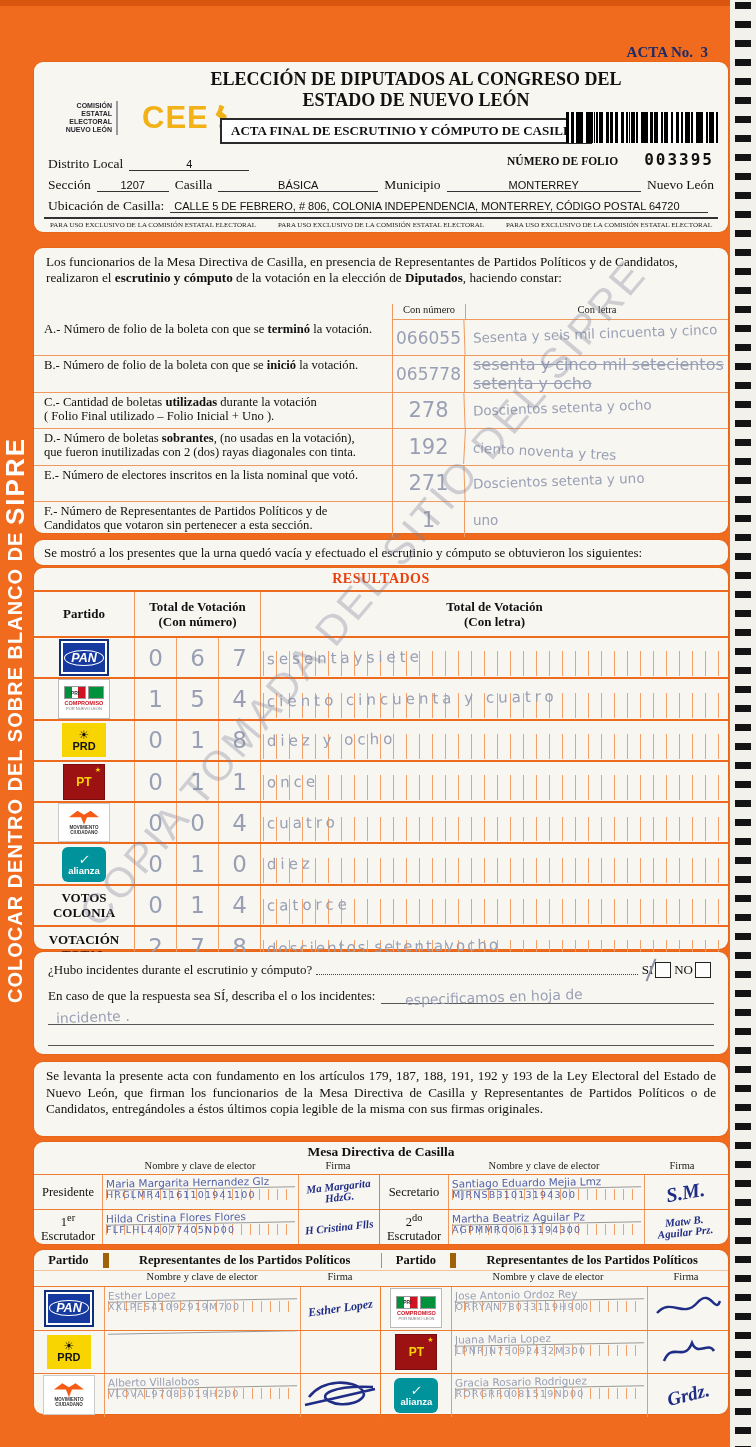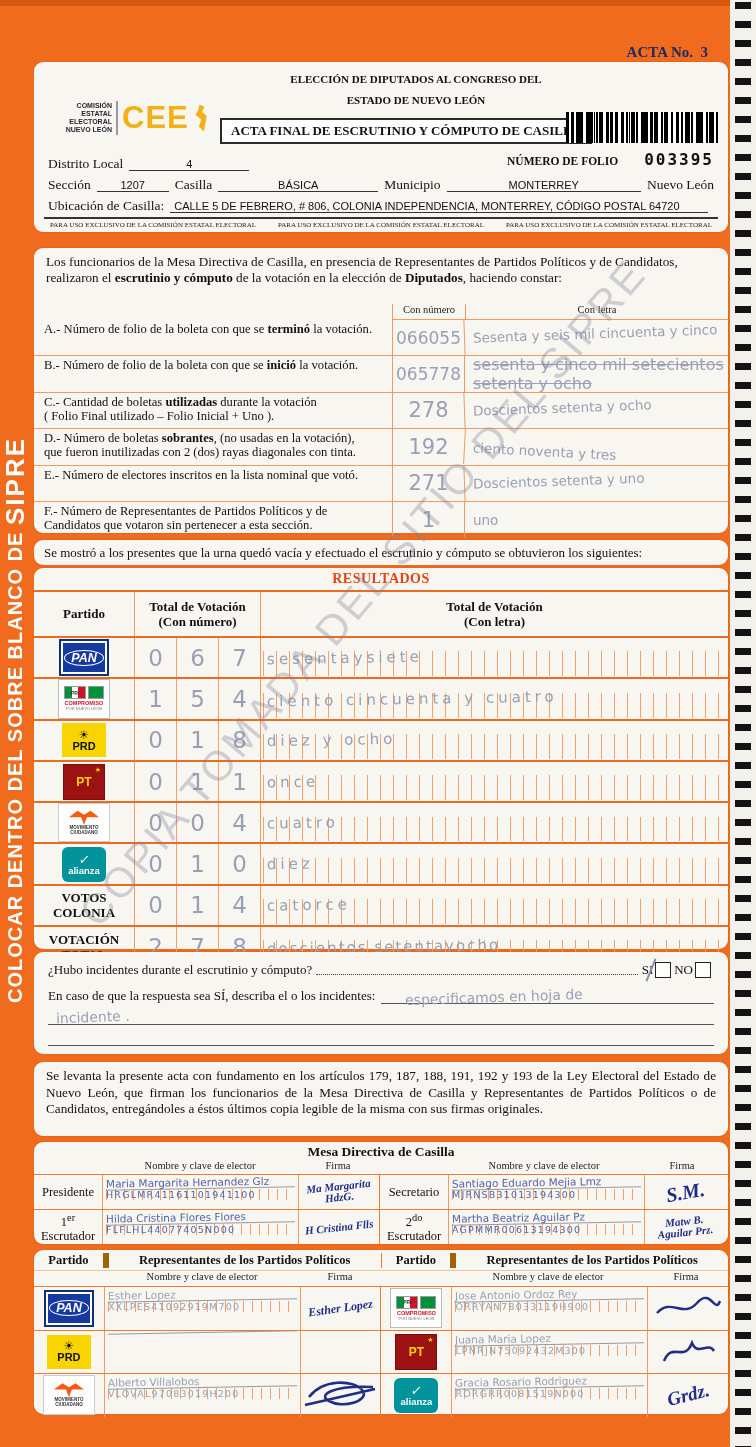--- a/index.html
+++ b/index.html
@@ -9,25 +9,25 @@
   .right-strip .dashes{position:absolute;left:5px;right:5px;top:2px;bottom:0;background:repeating-linear-gradient(to bottom,#141414 0 7px,transparent 7px 19px);}
   
   .side-label{position:absolute;left:0px;top:430px;height:580px;width:34px;writing-mode:vertical-rl;transform:rotate(180deg);color:#fff;font-family:"Liberation Sans",sans-serif;font-weight:bold;font-size:20px;letter-spacing:1px;text-align:center;z-index:2;}
   .side-label .sipre{font-size:26px;letter-spacing:2px;}
   
   .watermark{position:absolute;left:70px;top:905px;width:1000px;transform:rotate(-50deg);transform-origin:left top;font-family:"Liberation Sans",sans-serif;font-size:42px;letter-spacing:3px;color:rgba(125,130,150,0.34);z-index:9;pointer-events:none;white-space:nowrap;}
   .acta-no{position:absolute;top:44px;right:48px;color:#1c2a66;font-weight:bold;font-size:15px;z-index:3;}
   .panel{position:absolute;left:34px;width:694px;background:#f8f6f1;border-radius:9px;z-index:3;box-shadow:0 0 0 1px rgba(200,90,20,.25);}
   
   .p-header{top:62px;height:170px;}
-  .h-title{position:absolute;top:7px;left:130px;right:60px;text-align:center;font-weight:bold;font-size:11px;line-height:21px;color:#111;}
+  .h-title{position:absolute;top:7px;left:130px;right:60px;text-align:center;font-weight:bold;font-size:18px;line-height:21px;color:#111;}
   .cee{position:absolute;left:14px;top:38px;display:flex;align-items:center;}
   .cee-org{width:64px;text-align:right;font-family:"Liberation Sans",sans-serif;font-weight:bold;font-size:7px;line-height:8px;color:#26262e;}
   .cee-sep{width:2px;height:34px;background:#9a9aa2;margin:0 4px;}
-  .cee-acronym{font-family:"Liberation Sans",sans-serif;font-weight:bold;font-size:31px;color:#f2b117;letter-spacing:1px;}
+  .cee-acronym{font-family:"Liberation Sans",sans-serif;font-weight:bold;font-size:31px;color:#f2b117;letter-spacing:1px;margin-left:20px;}
   .cee-state{width:17px;height:27px;background:#f2b117;margin-left:3px;clip-path:polygon(45% 0,75% 8%,60% 28%,88% 42%,72% 100%,42% 82%,56% 56%,22% 38%,38% 20%);}
   .h-sub{position:absolute;left:186px;top:56px;border:2px solid #2a2a2a;background:#fff;padding:3px 9px;font-weight:bold;font-size:13px;color:#111;white-space:nowrap;}
   .barcode{position:absolute;right:10px;top:50px;width:152px;height:31px;background-color:#fff;background-image:repeating-linear-gradient(90deg,#000 0 2px,transparent 2px 5px),repeating-linear-gradient(90deg,#000 0 1px,transparent 1px 7px),repeating-linear-gradient(90deg,#000 0 3px,transparent 3px 11px);}
   .h-folio{position:absolute;right:14px;top:88px;display:flex;align-items:baseline;}
   .h-folio .fl{font-weight:bold;font-size:11.5px;color:#111;}
   .h-folio .fv{font-family:"DejaVu Sans Mono",monospace;font-size:16px;font-weight:bold;letter-spacing:2px;margin-left:26px;color:#111;}
   .f-line{position:absolute;left:14px;right:14px;display:flex;align-items:baseline;font-size:13.5px;color:#111;}
   .f-line .lab{white-space:nowrap;}
   .f-line .val{font-family:"Liberation Sans",sans-serif;font-size:11px;text-align:center;border-bottom:1px solid #333;margin:0 6px;white-space:nowrap;}
   .l1{top:94px;}

